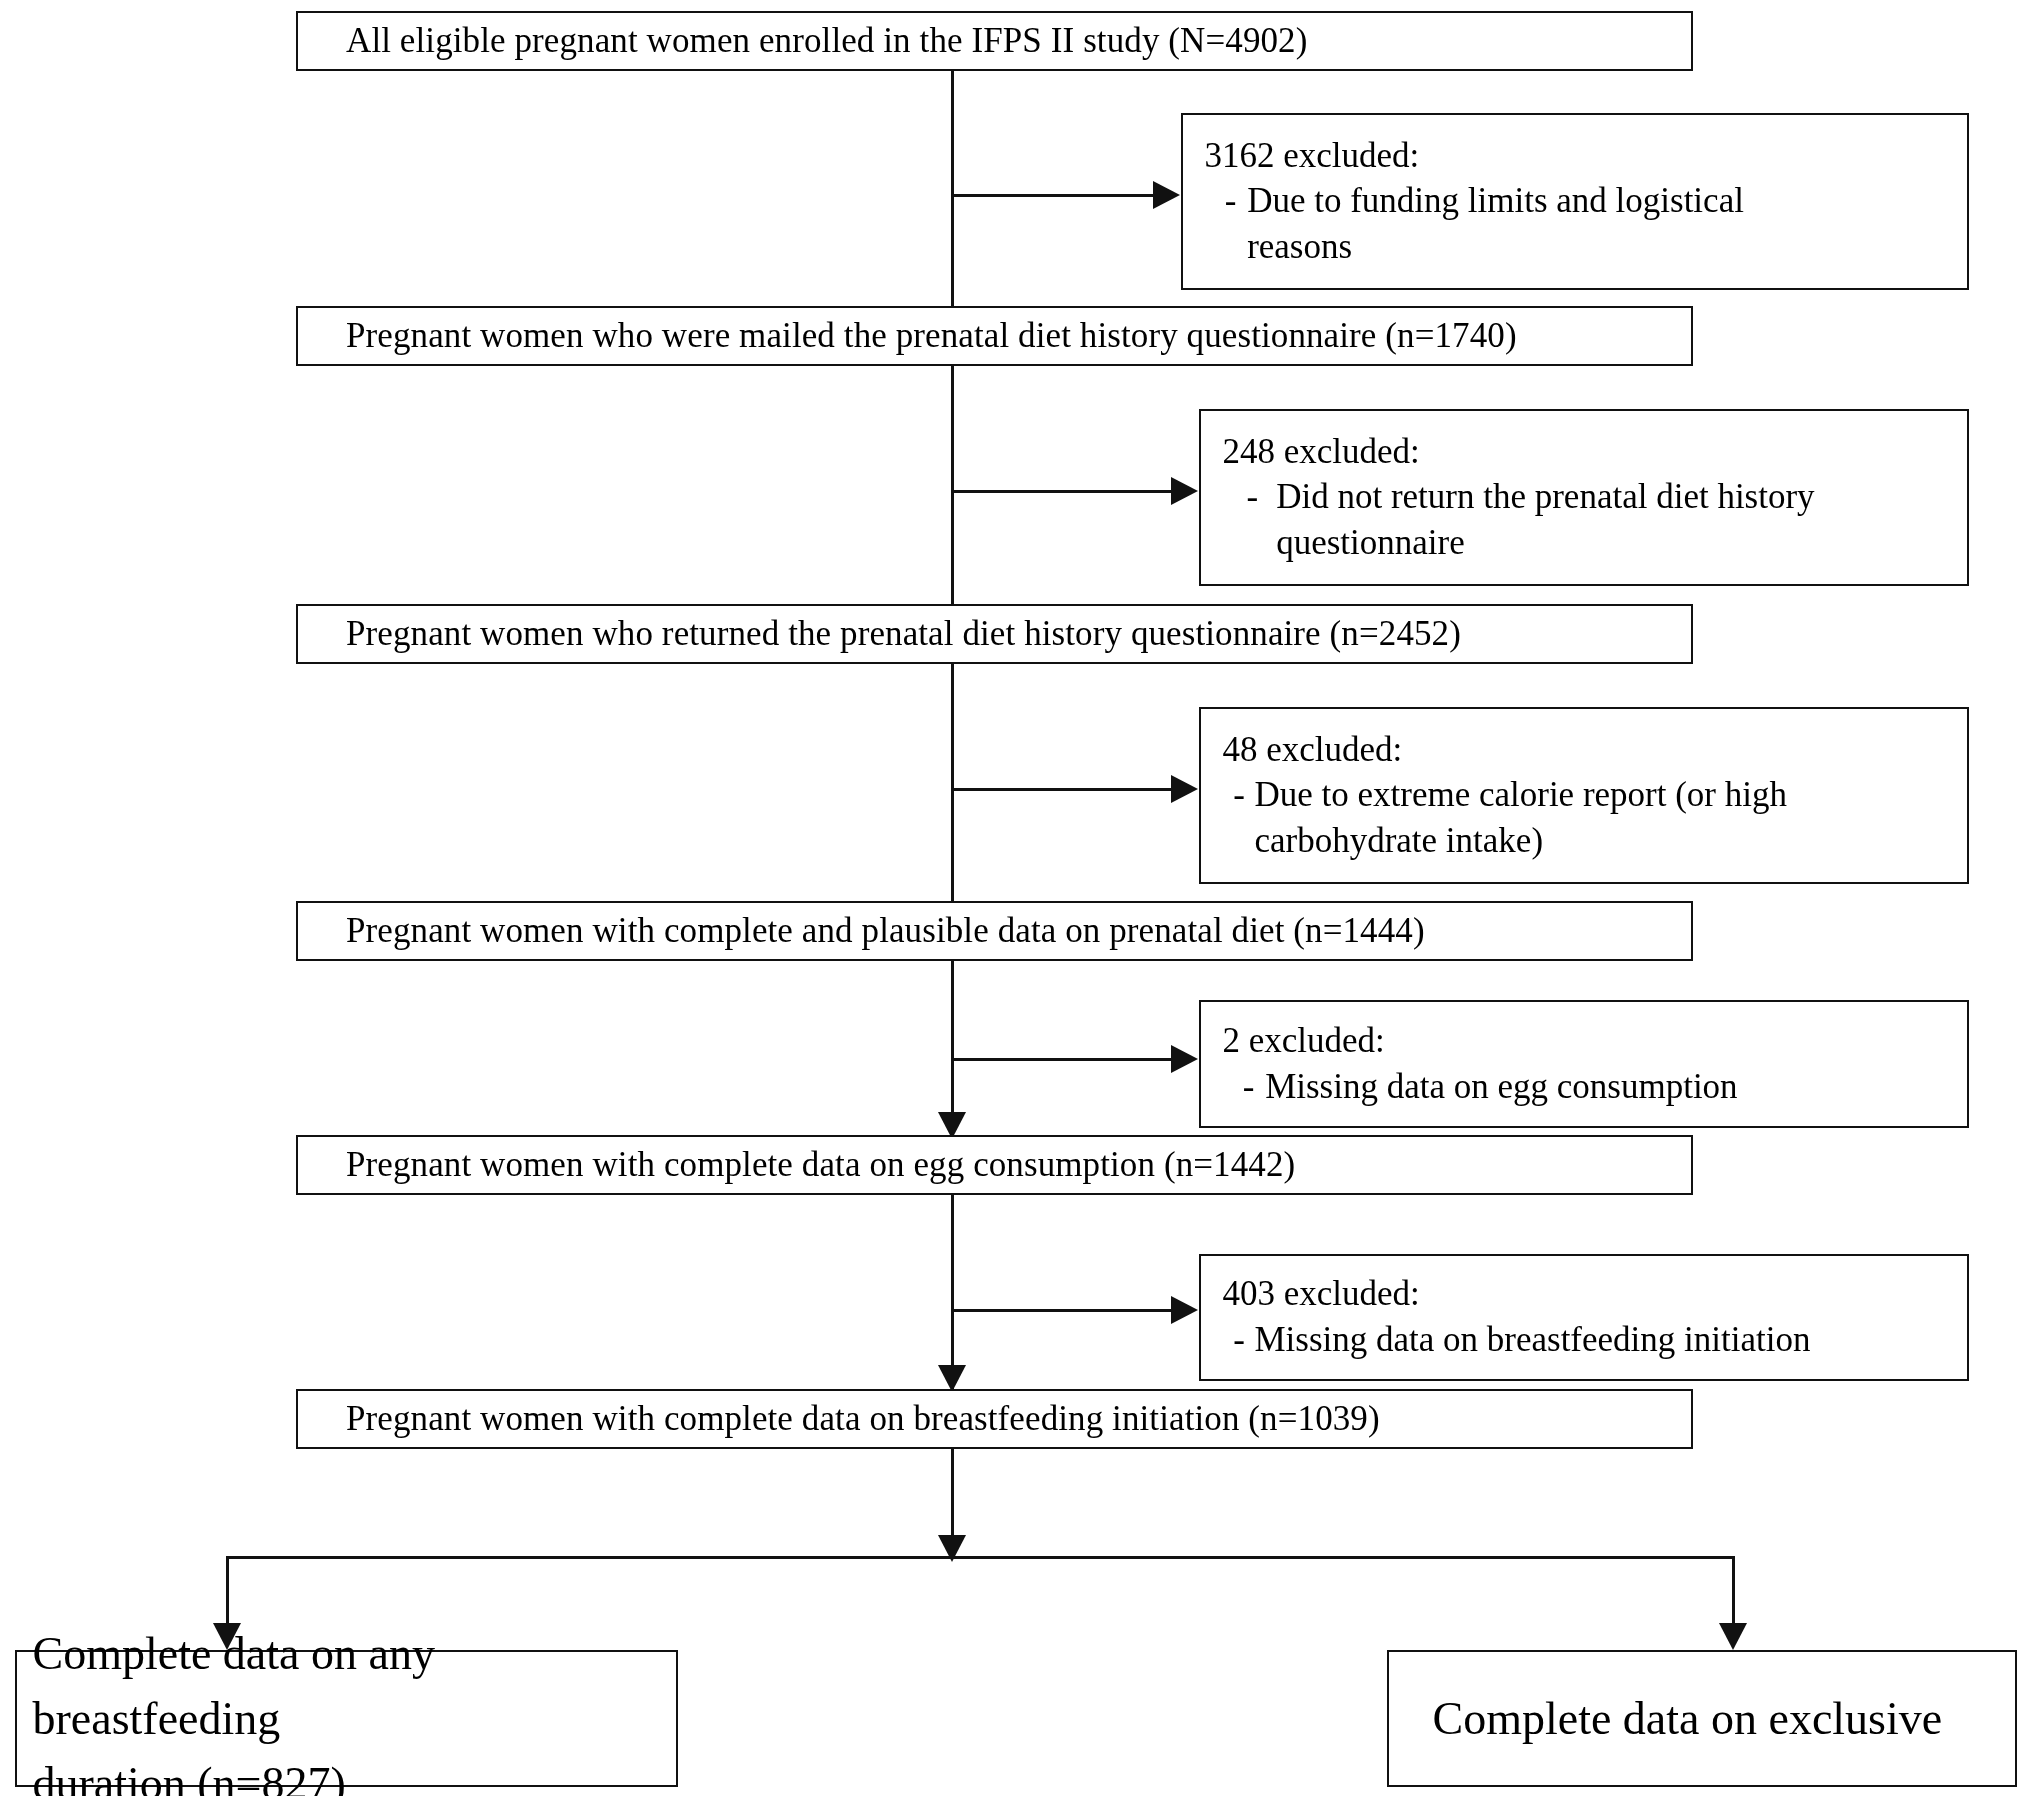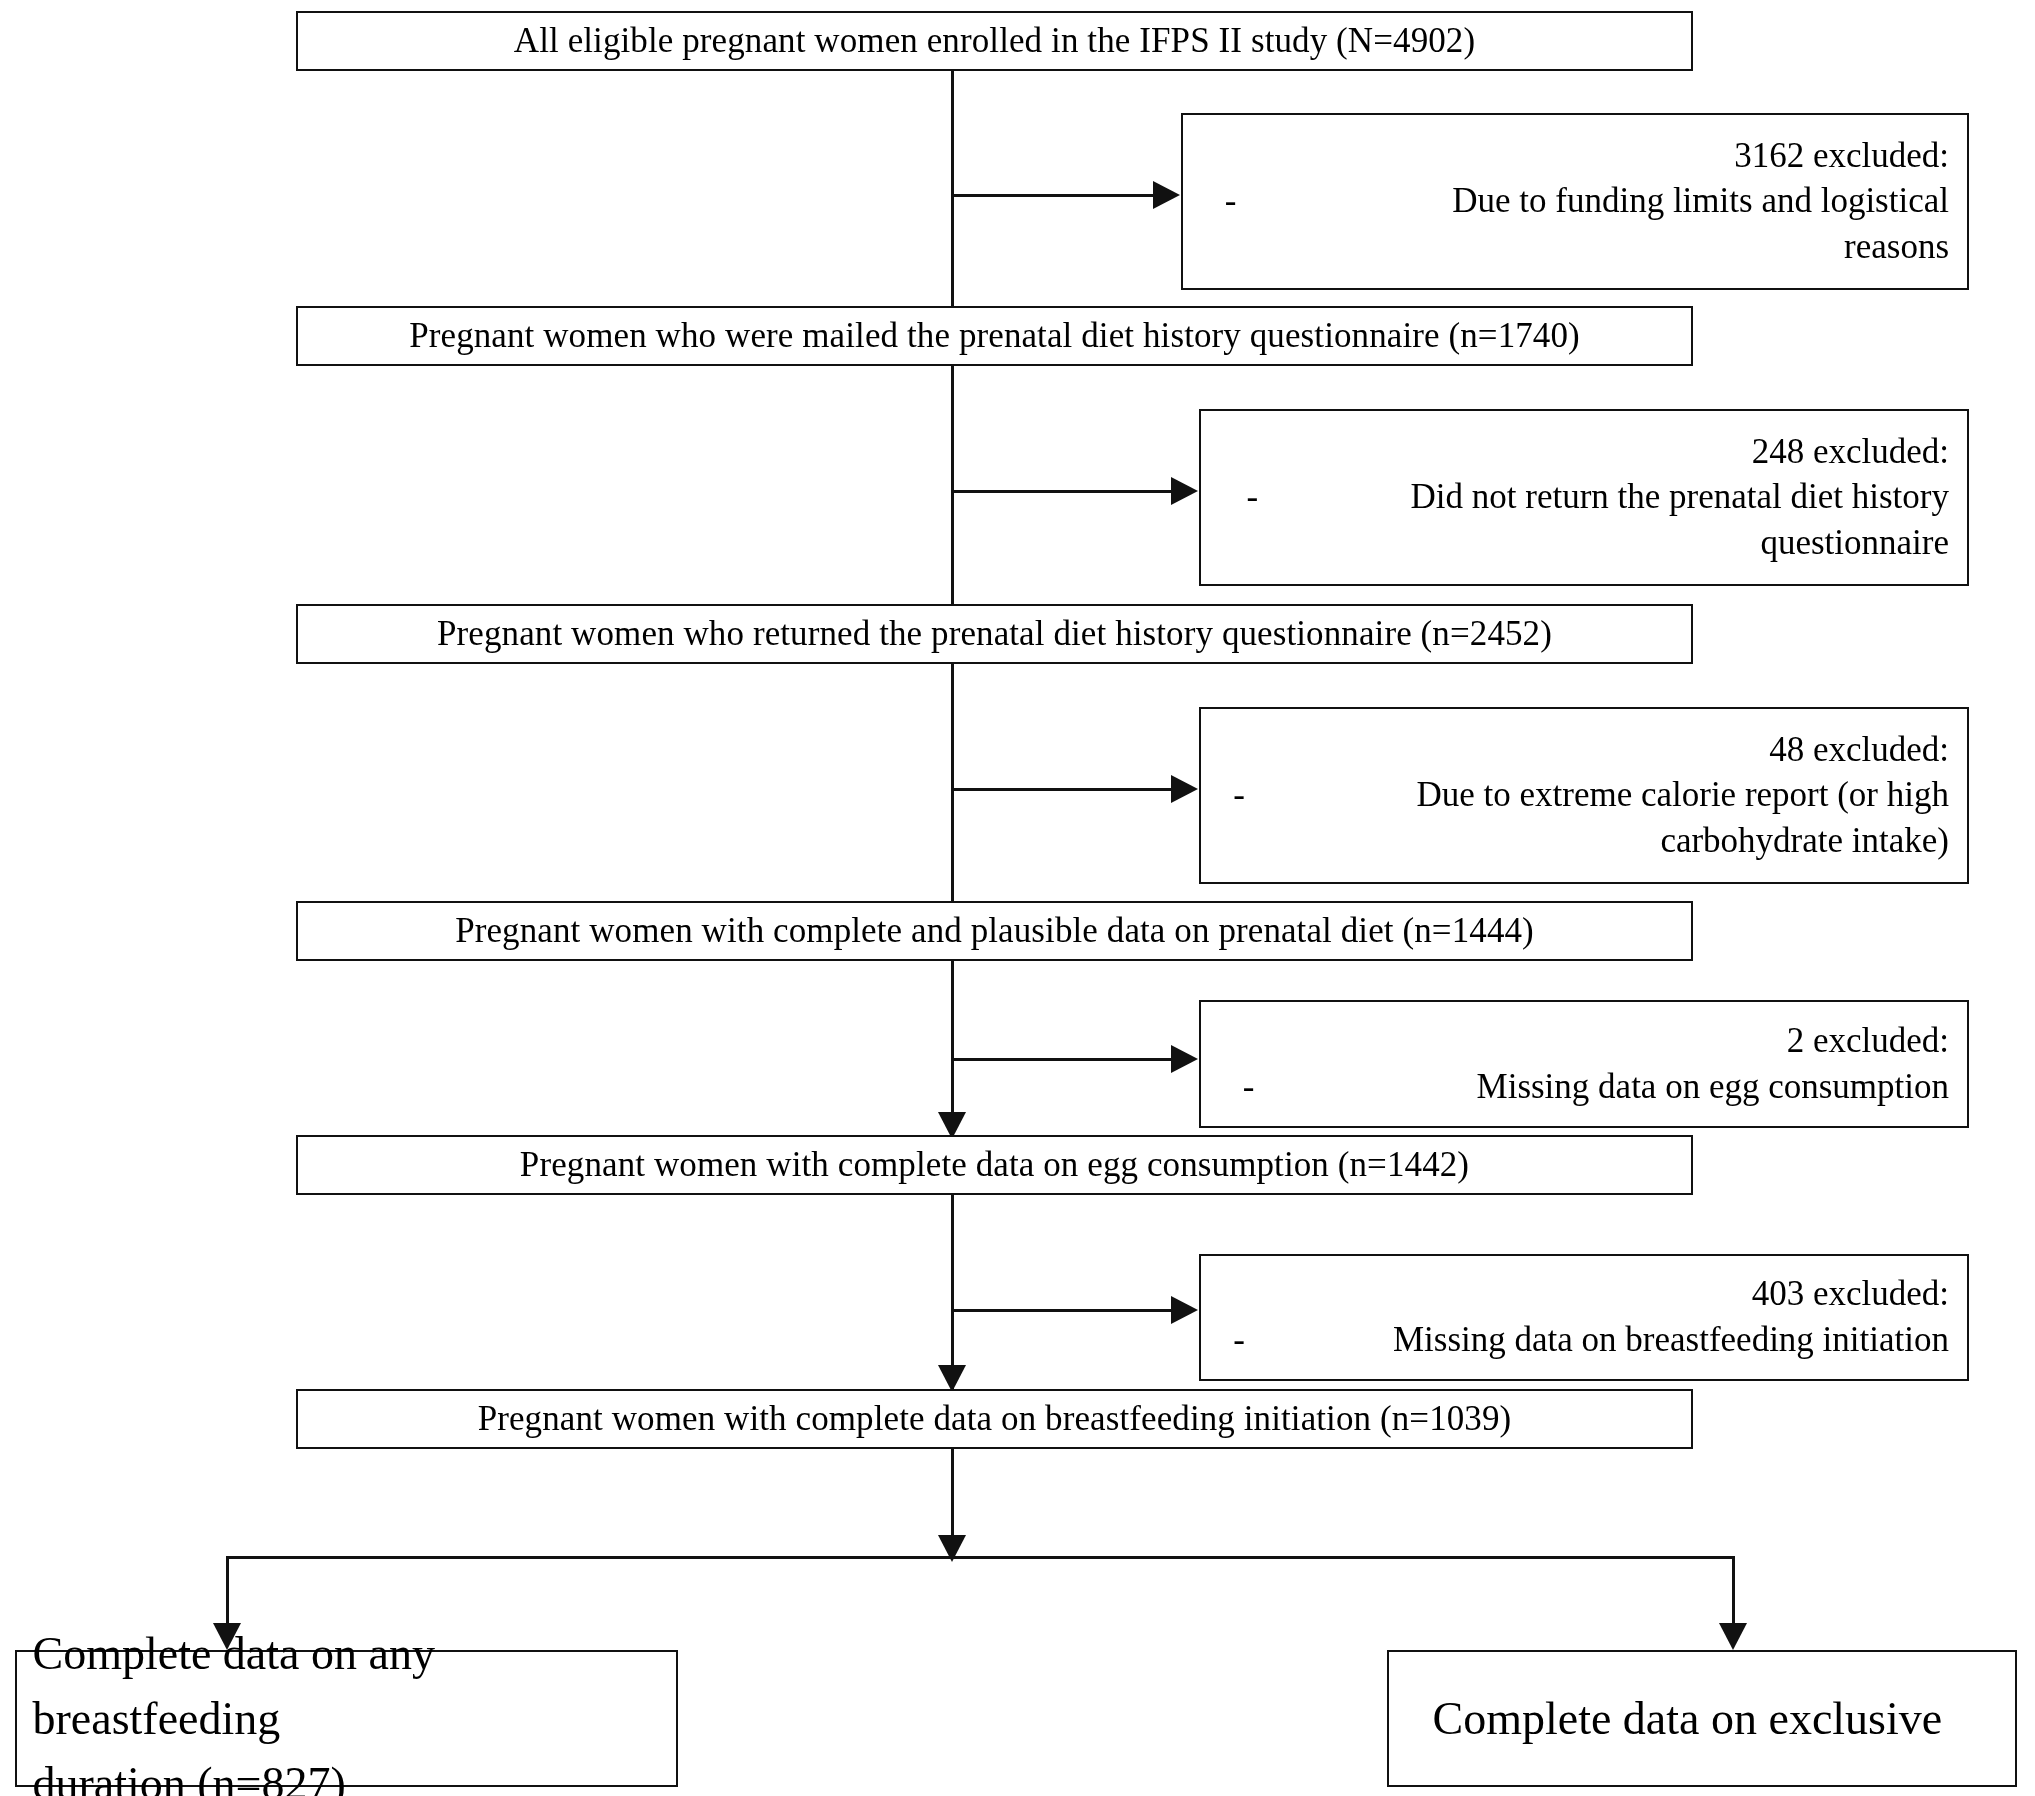--- a/index.html
+++ b/index.html
@@ -18,38 +18,37 @@
   }
   .node {
     position: absolute;
     box-sizing: border-box;
     border: 2.4px solid #111111;
     background: #ffffff;
     display: flex;
     align-items: center;
   }
   .node.center {
-    justify-content: center;
+    padding-left: 48px;
   }
   .node-text {
     font-size: 35px;
     line-height: 1.32;
     white-space: nowrap;
     letter-spacing: 0.1px;
   }
   .excl {
     position: absolute;
     box-sizing: border-box;
     border: 2.4px solid #111111;
     background: #ffffff;
     padding: 15.5px 18px 15.5px 21.5px;
     display: flex;
     flex-direction: column;
     justify-content: center;
-    text-align: right;
   }
   .excl-head {
     font-size: 35px;
     line-height: 1.28;
   }
   .excl-list {
     margin: 0;
     padding: 0;
     list-style: none;
   }

